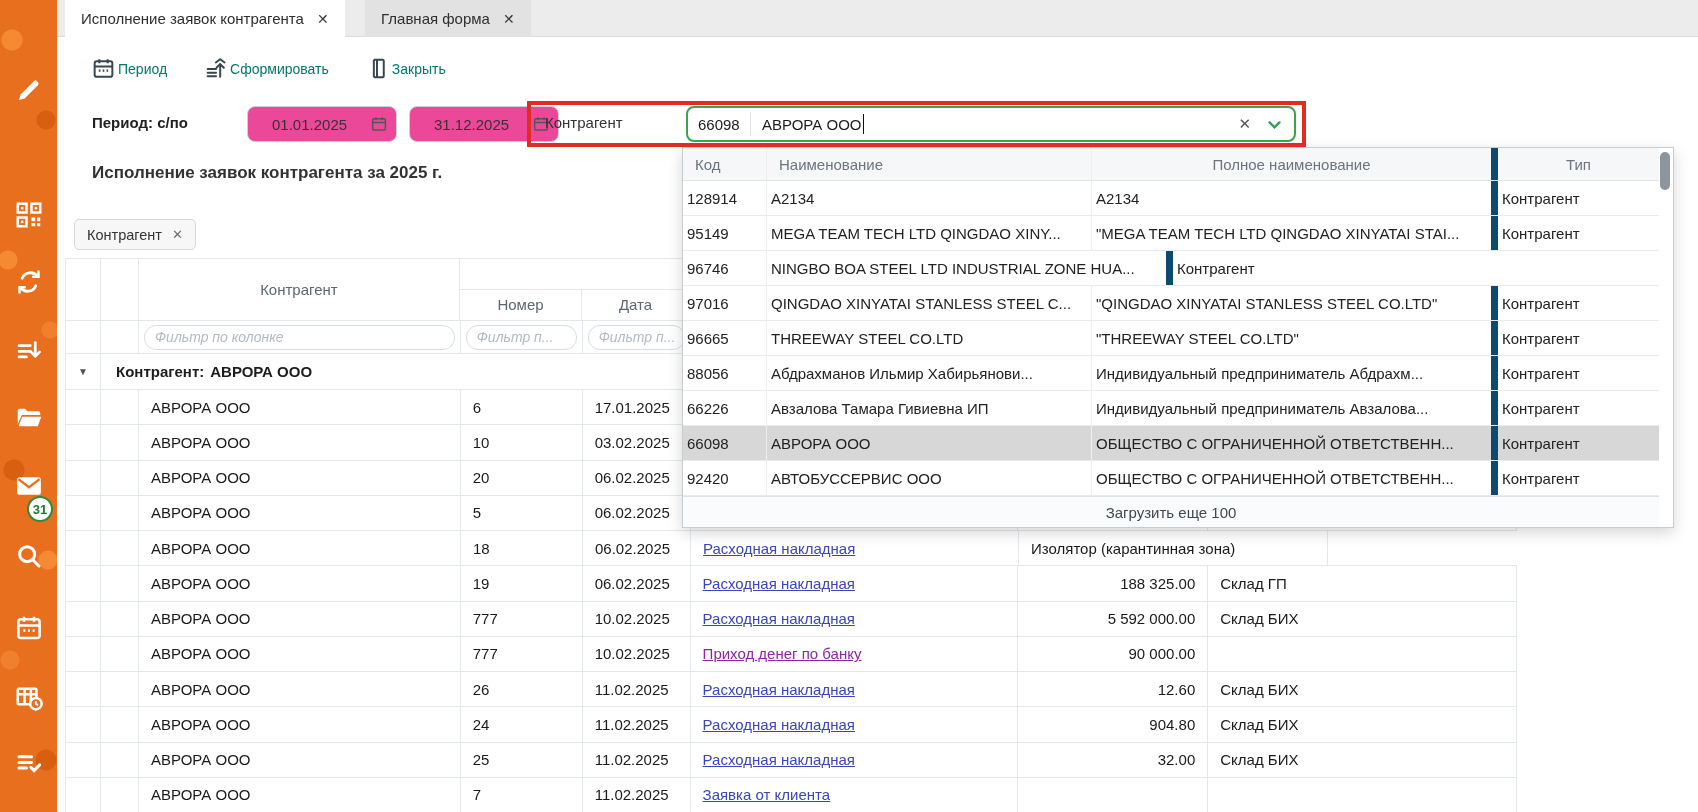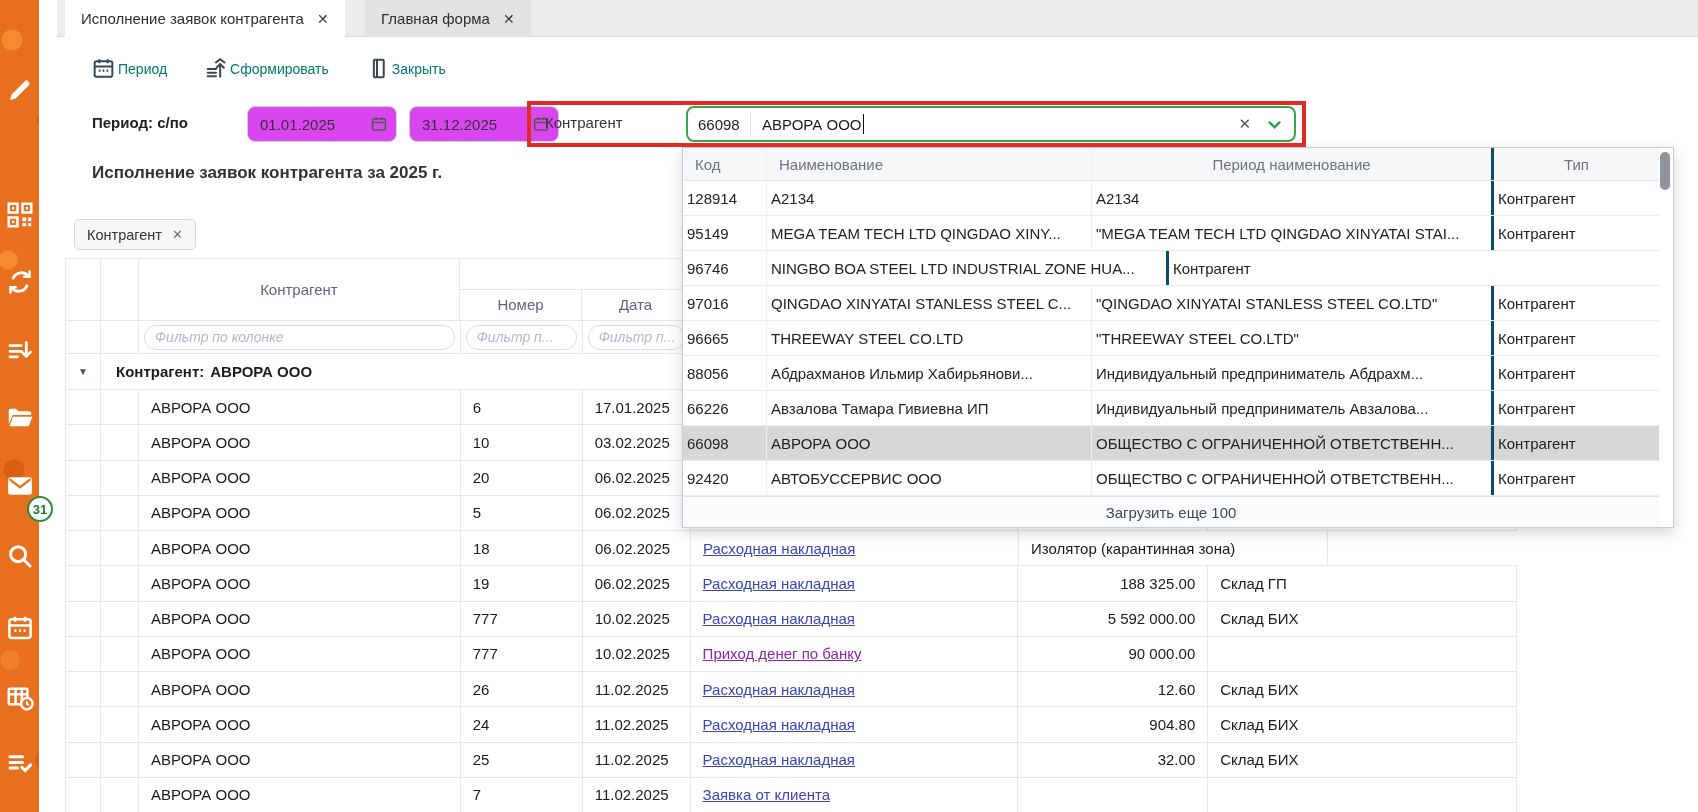--- a/index.html
+++ b/index.html
@@ -1,21 +1,21 @@
 <!DOCTYPE html>
 <html><head>
 <meta charset="utf-8">
 <style>
   * { margin:0; padding:0; box-sizing:border-box; }
   html,body { background:#fff; }
   body { font-family:"Liberation Sans","DejaVu Sans",sans-serif; }
   .screen { position:relative; width:1698px; height:812px; overflow:hidden; background:#fff; color:#2b2b2b; font-size:15px; }
 
   
-  .sidebar { position:absolute; left:0; top:0; width:39px; height:812px; z-index:50;
+  .sidebar { position:absolute; left:0; top:0; width:57px; height:812px; z-index:50;
     background:#e86f1d;
     background-image:
       radial-gradient(circle 16px at 12px 40px,  #f58a33 0 10px, transparent 11px),
       radial-gradient(circle 14px at 46px 120px, #d95f10 0 9px,  transparent 10px),
       radial-gradient(circle 15px at 8px 260px,  #f58a33 0 9px,  transparent 10px),
       radial-gradient(circle 13px at 50px 330px, #f07f2e 0 8px,  transparent 9px),
       radial-gradient(circle 16px at 14px 470px, #d95f10 0 10px, transparent 11px),
       radial-gradient(circle 14px at 48px 560px, #f58a33 0 9px,  transparent 10px),
       radial-gradient(circle 15px at 10px 660px, #f07f2e 0 9px,  transparent 10px),
       radial-gradient(circle 16px at 46px 760px, #d95f10 0 10px, transparent 11px);
@@ -35,21 +35,21 @@
 
   
   .toolbar { position:absolute; left:57px; top:37px; width:1641px; height:63px; background:#fff; display:flex; align-items:center; padding-left:34px; gap:36px; }
   .tbtn { display:flex; flex-direction:row; align-items:center; gap:2px; color:#00796b; font-size:14px; cursor:pointer; }
   .tbtn svg { width:25px; height:25px; }
 
   
   .filterrow { position:absolute; left:57px; top:100px; width:1641px; height:48px; background:#fff; }
   .period-label { position:absolute; left:35px; top:0; height:46px; line-height:46px; font-weight:600; color:#222; }
   .date-wrap { position:absolute; top:6px; width:150px; height:36px; }
-  .date-wrap input { width:100%; height:100%; border:1px solid #cbd0d6; border-radius:8px; padding:0 34px 0 12px; font:15px "Liberation Sans",sans-serif; color:#333; background:#d946ef; }
+  .date-wrap input { width:100%; height:100%; border:1px solid #cbd0d6; border-radius:8px; padding:0 34px 0 24px; font:15px "Liberation Sans",sans-serif; color:#333; background:#ec4899; }
   .date-wrap svg { position:absolute; right:9px; top:9px; width:18px; height:18px; pointer-events:none; }
   .dw1 { left:190px; } .dw2 { left:352px; }
   .kontr-label { position:absolute; left:488px; top:0; height:46px; line-height:46px; color:#333; }
 
   
   .kontr-input { position:absolute; left:629px; top:6px; width:610px; height:36px; border:2px solid #3fa34d; border-radius:8px; background:#fff; display:flex; align-items:center; z-index:20; }
   .kontr-code { width:62px; padding-left:10px; color:#1c1c1c; }
   .kontr-div { width:1px; height:24px; background:#e2e6ea; margin-right:11px; }
   .kontr-name { color:#1c1c1c; white-space:nowrap; }
   .caret { display:inline-block; width:1.5px; height:20px; background:#111; margin-left:1px; vertical-align:middle; }
@@ -64,21 +64,21 @@
   .dropdown { position:absolute; left:682px; top:147px; width:992px; height:381px; background:#fff; border:1px solid #c8ccd1; box-shadow:0 5px 14px rgba(0,0,0,.16); z-index:30; display:flex; }
   .dd-body { width:976px; }
   .dd-head { display:flex; height:33px; background:#f6f7f8; border-bottom:1px solid #e0e3e7; color:#6b7480; }
   .dd-head > div { display:flex; align-items:center; padding:0 12px; overflow:hidden; white-space:nowrap; }
   .drow { display:flex; height:35px; border-bottom:1px solid #e9ebee; cursor:pointer; background:#fff; }
   .drow.sel { background:#d7d7d7; }
   .drow > div { display:flex; align-items:center; padding:0 4px; overflow:hidden; white-space:nowrap; color:#222; }
   .c-kod  { width:83px; }
   .c-name { width:325px; border-left:1px solid #eceef1; }
   .c-full { width:400px; border-left:1px solid #eceef1; }
-  .c-type { width:168px; border-left:3px solid #0c4a6e; }
+  .c-type { width:168px; border-left:7px solid #0c4a6e; }
   .dd-head .c-full, .dd-head .c-type { justify-content:center; }
   .dd-more { height:31px; background:#fafbfc; border-top:1px solid #e0e3e7; display:flex; align-items:center; justify-content:center; color:#3f4750; cursor:pointer; }
   .dd-scroll { width:16px; position:relative; background:#fff; }
   .dd-thumb { position:absolute; top:4px; right:3px; width:10px; height:38px; border-radius:5px; background:#8f959d; cursor:grab; }
 
   
   .report-title { position:absolute; left:92px; top:163px; font-size:17px; font-weight:bold; color:#323232; }
   .chip { position:absolute; left:74px; top:219px; height:31px; display:flex; align-items:center; gap:10px; padding:0 12px; border:1px solid #d8d8d8; border-radius:5px; background:#f7f7f7; font-size:14.5px; color:#333; cursor:pointer; }
   .chip .cclose { color:#6e6e6e; font-size:13px; font-weight:bold; }
 
@@ -441,21 +441,21 @@
           <div class="tc w8"></div>
         </div>
       </div>
   </div>
 
   <div class="dropdown">
     <div class="dd-body">
       <div class="dd-head">
         <div class="c-kod">Код</div>
         <div class="c-name">Наименование</div>
-        <div class="c-full">Период наименование</div>
+        <div class="c-full">Полное наименование</div>
         <div class="c-type">Тип</div>
       </div>
       <div id="ddrows">
           <div class="drow">
             <div class="c-kod">128914</div>
             <div class="c-name">A2134</div>
             <div class="c-full">A2134</div>
             <div class="c-type">Контрагент</div>
           </div>
           <div class="drow">

